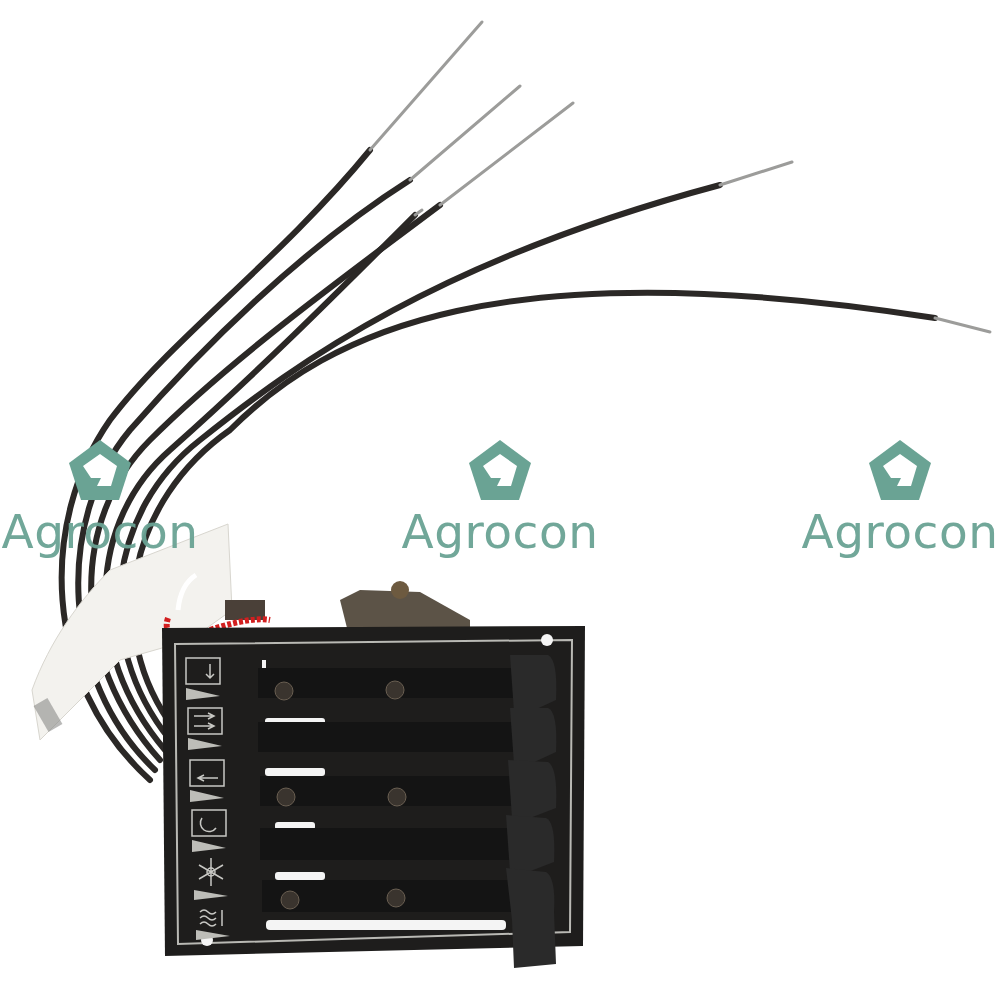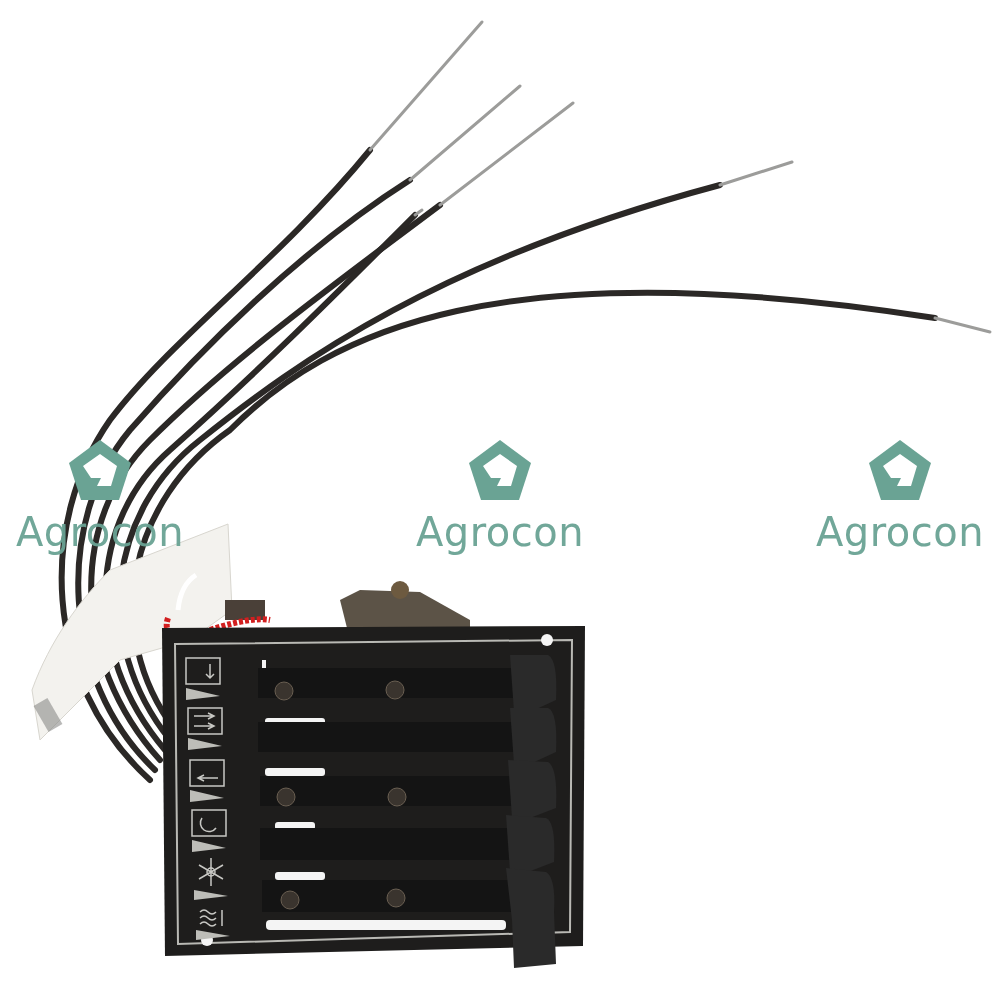--- a/index.html
+++ b/index.html
@@ -1,20 +1,20 @@
 <!DOCTYPE html>
 <html><head>
 <meta charset="utf-8">
 <style>
   html, body { margin: 0; padding: 0; background: #ffffff; }
   body { width: 1000px; height: 1000px; position: relative; overflow: hidden; font-family: "Liberation Sans", sans-serif; }
   .scene { position: absolute; left: 0; top: 0; width: 1000px; height: 1000px; }
   .watermark { position: absolute; width: 200px; text-align: center; }
   .watermark .logo { display: block; margin: 0 auto; }
-  .watermark .wm-text { display: block; font-size: 40px; color: #6aa394; letter-spacing: 0.5px; margin-top: 2px; line-height: 52px; font-family: "DejaVu Sans", sans-serif; font-weight: normal; opacity: 0.95; }
+  .watermark .wm-text { display: block; font-size: 47px; color: #6aa394; letter-spacing: 0.5px; margin-top: 2px; line-height: 52px; font-family: "DejaVu Sans", sans-serif; font-weight: normal; opacity: 0.95; }
   .wm-1 { left: 0; top: 438px; }
   .wm-2 { left: 400px; top: 438px; }
   .wm-3 { left: 800px; top: 438px; }
 </style>
 </head>
 <body>
 
 <svg class="scene" viewBox="0 0 1000 1000" xmlns="http://www.w3.org/2000/svg">
 
   <g fill="none" stroke-linecap="round">

